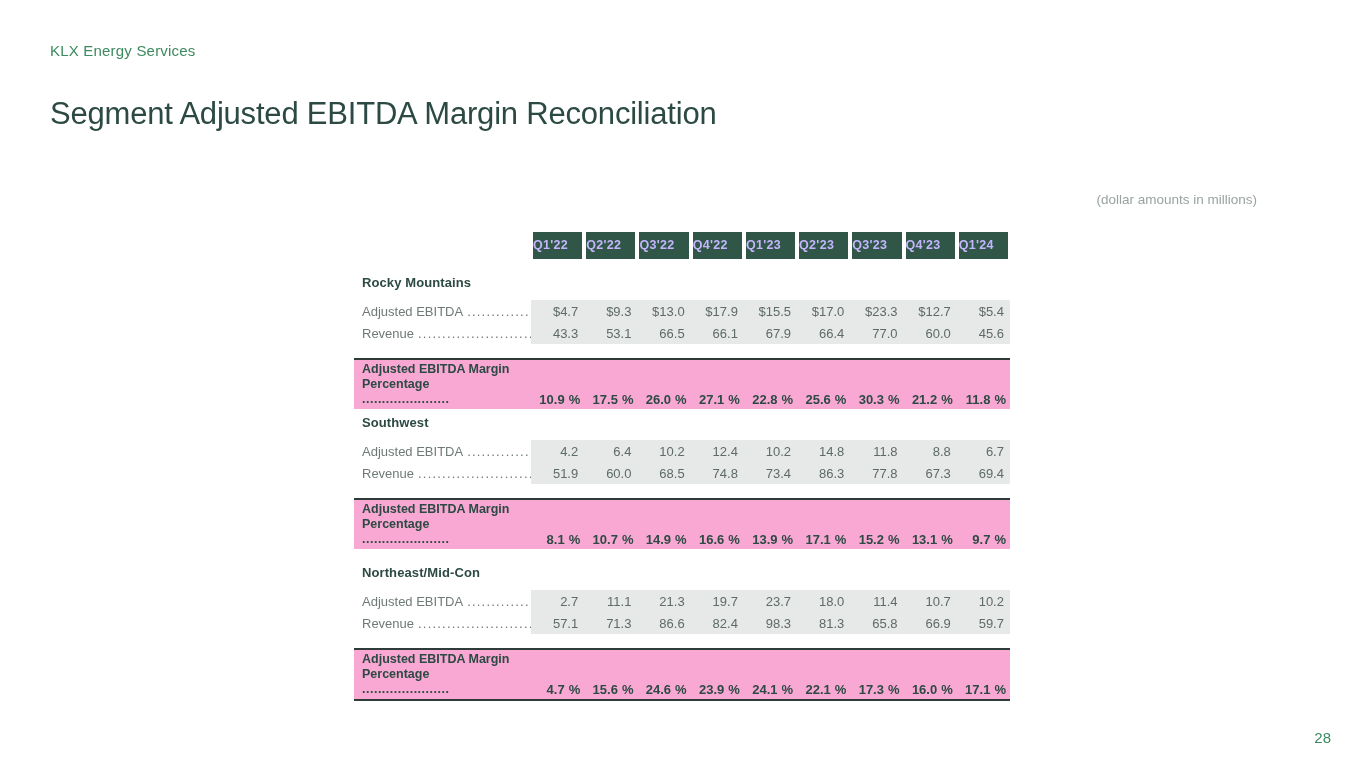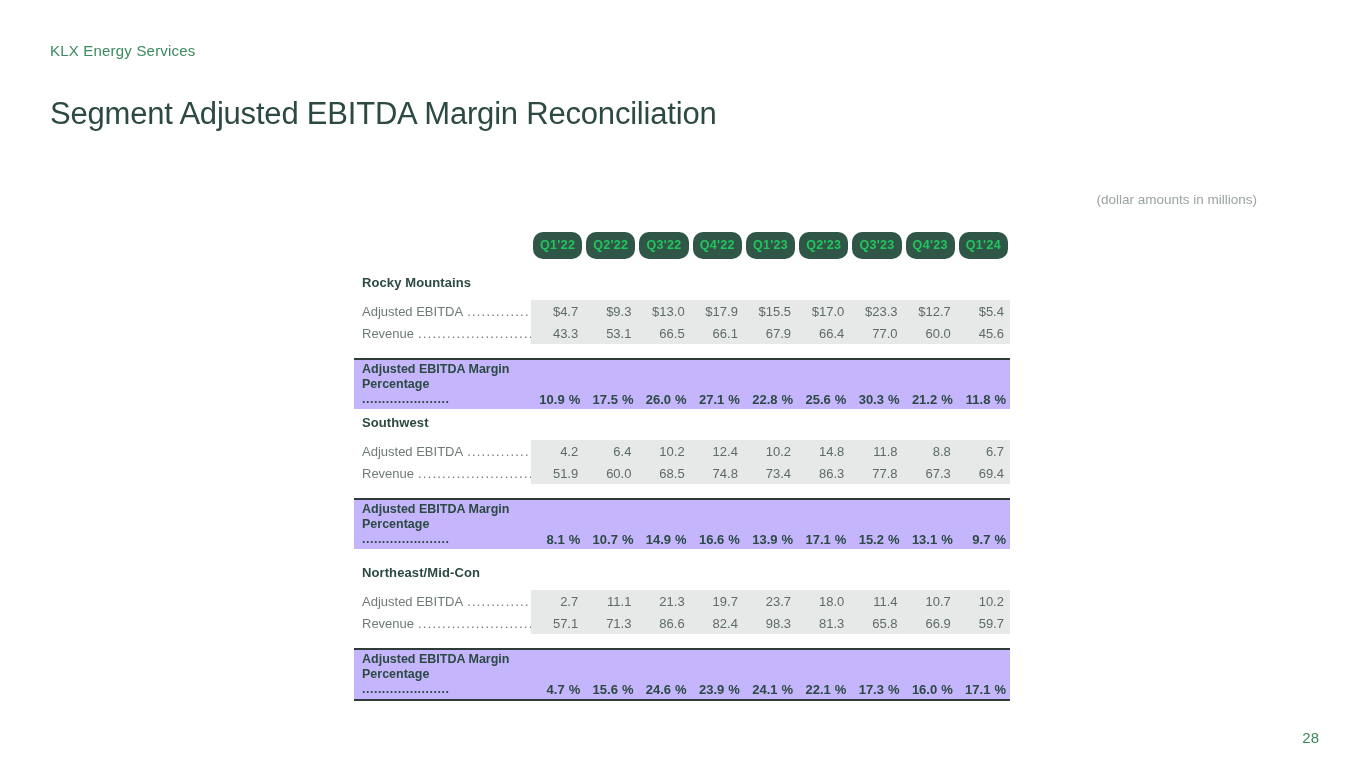--- a/index.html
+++ b/index.html
@@ -82,27 +82,26 @@
     flex: 0 0 177px;
   }
   .chip-wrap {
     flex: 1 1 0;
     min-width: 0;
     padding: 0 2px;
     box-sizing: border-box;
   }
   .chip {
     background: #2f5647;
-    color: #22c55e;
+    color: #c4b5fd;
     font-size: 12.5px;
     font-weight: 700;
-    text-align: center;
+    text-align: left;
     padding: 6px 0 7px 0;
     letter-spacing: 0.3px;
-    border-radius: 10px;
   }
 
   
   .section-heading {
     font-size: 13px;
     font-weight: 700;
     color: #2c4a43;
     padding-left: 8px;
     letter-spacing: 0.1px;
   }
@@ -148,21 +147,21 @@
     font-size: 13px;
   }
   .data-row .q-cell {
     font-size: 13px;
     color: #5d6b69;
   }
 
   
   .margin-band {
     width: 656px;
-    background: #c4b5fd;
+    background: #f9a8d4;
     border-top: 2px solid #2f3b38;
     position: relative;
     padding-top: 2px;
     padding-bottom: 2px;
   }
   .margin-band.last {
     border-bottom: 2px solid #2f3b38;
   }
   .margin-band .label-cell {
     font-size: 12.5px;
@@ -196,21 +195,21 @@
   .pct-sign { font-weight: 700; }
 
   .spacer-6 { height: 6px; }
   .spacer-10 { height: 10px; }
   .spacer-14 { height: 14px; }
   .spacer-16 { height: 16px; }
 
   
   .page-number {
     position: absolute;
-    right: 46px;
+    right: 34px;
     bottom: 22px;
     font-size: 15px;
     color: #3c8a5e;
   }
 </style>
 </head>
 <body>
 
 <div class="eyebrow">KLX Energy Services</div>
 <h1 class="slide-title">Segment Adjusted EBITDA Margin Reconciliation</h1>

